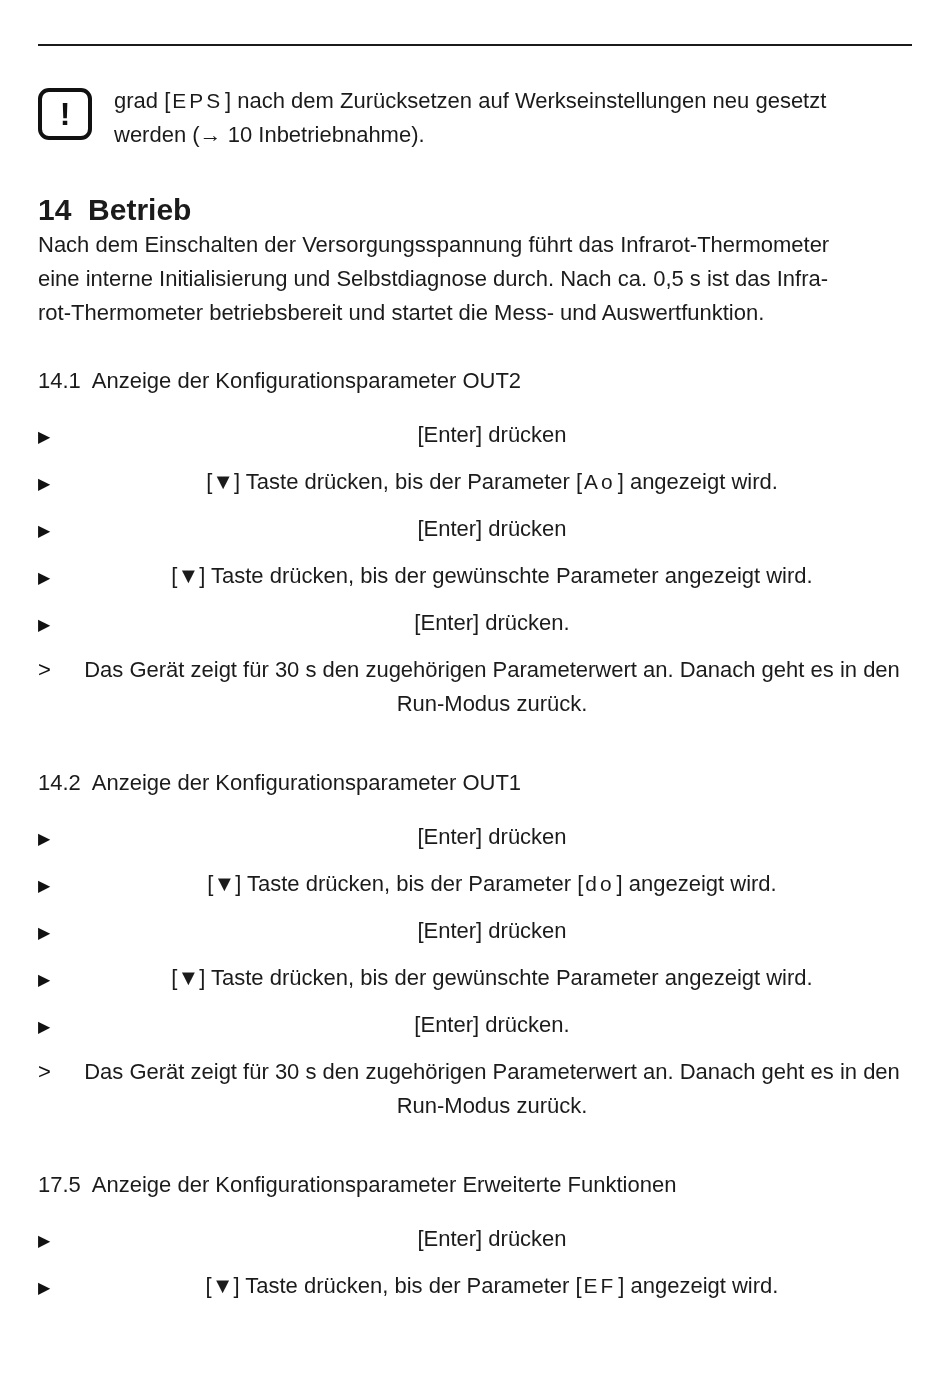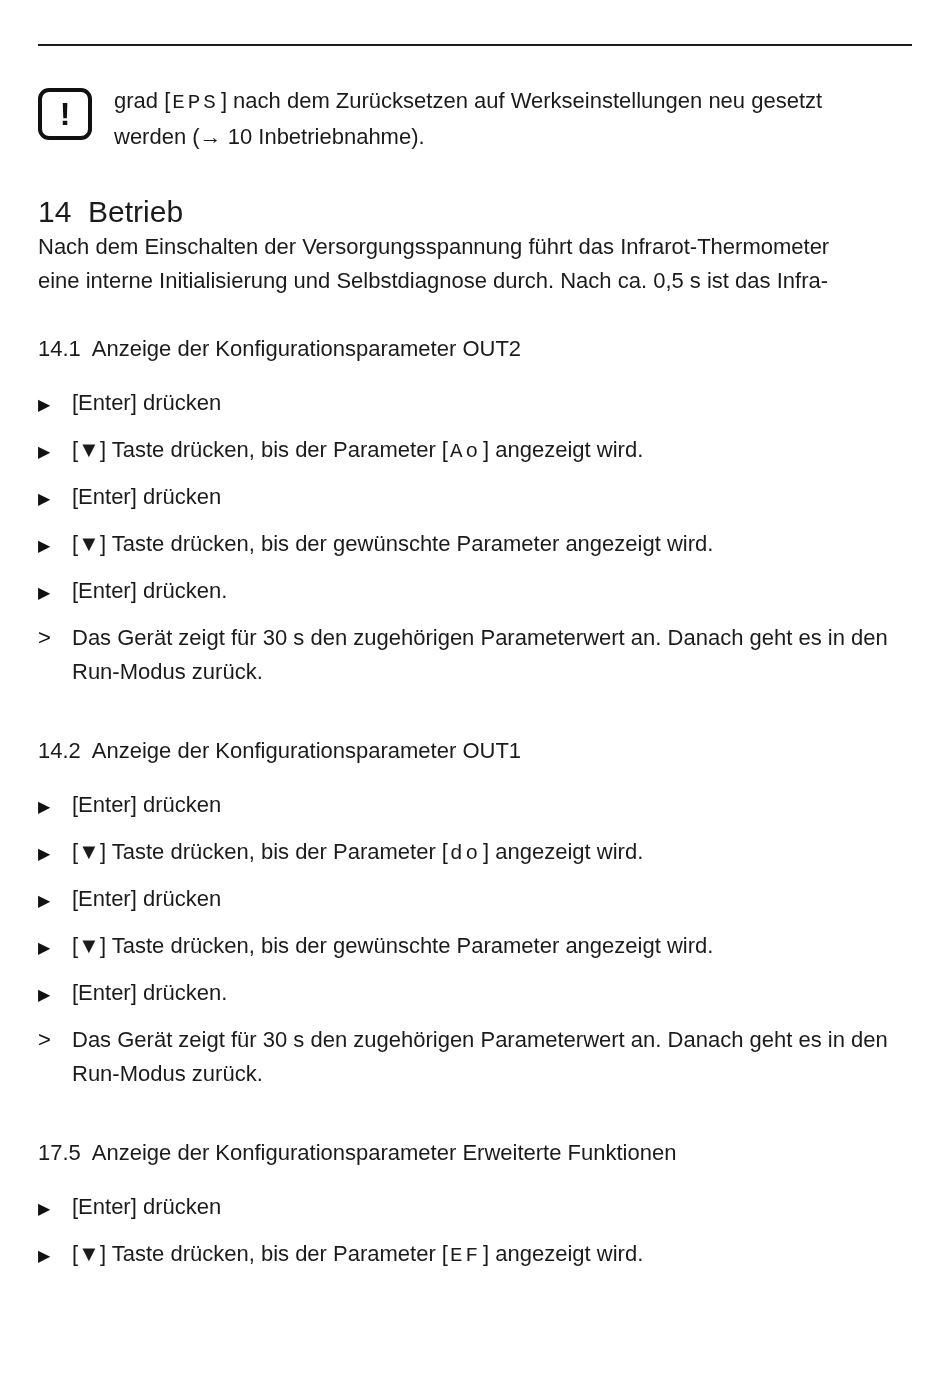--- a/index.html
+++ b/index.html
@@ -14,32 +14,32 @@
   .rule{border:none;border-top:2px solid #1b1b1b;margin:0;width:100%;}
   .note{display:flex;gap:22px;margin-top:38px;}
   .note-icon{
     flex:0 0 auto;width:46px;height:44px;margin-top:4px;
     border:4px solid #111;border-radius:11px;
     display:flex;align-items:center;justify-content:center;
     font-weight:bold;font-size:32px;line-height:1;color:#111;
   }
   .note-text{flex:1;}
   .lcd{
-    font-family:Liberation Mono, monospace;
+    font-family:Liberation Sans, sans-serif;
     letter-spacing:3px;font-size:0.95em;padding:0 2px;
   }
-  .h1{font-size:30px;font-weight:normal;line-height:36px;margin:40px 0 0 0;white-space:pre-wrap;}
+  .h1{font-size:30px;font-weight:bold;line-height:36px;margin:40px 0 0 0;white-space:pre-wrap;}
   .intro{}
   .h2{font-size:22px;font-weight:normal;margin:34px 0 0 0;white-space:pre-wrap;}
   .steps{margin-top:20px;}
   .step{display:flex;margin-bottom:11px;}
   .marker{flex:0 0 34px;color:#111;}
   .marker.tri{font-size:16px;padding-top:2px;}
   .marker.gt{font-size:22px;}
-  .stext{flex:1;}
+  .stext{flex:1;text-align:center;}
 </style>
 </head>
 <body>
 
 <div class="page">
 
   <hr class="rule">
 
   <div class="note">
     <div class="note-icon">!</div>
@@ -47,20 +47,21 @@
       <div><span>grad [</span><span class="lcd">EPS</span><span>] nach dem Zurücksetzen auf Werkseinstellungen neu gesetzt</span></div>
       <div>werden (→ 10 Inbetriebnahme).</div>
     </div>
   </div>
 
   <div class="h1">14  Betrieb</div>
 
   <div class="intro">
     <div>Nach dem Einschalten der Versorgungsspannung führt das Infrarot-Thermometer</div>
     <div>eine interne Initialisierung und Selbstdiagnose durch. Nach ca. 0,5 s ist das Infra-</div>
+    <div>rot-Thermometer betriebsbereit und startet die Mess- und Auswertfunktion.</div>
   </div>
 
   <div class="h2">14.1  Anzeige der Konfigurationsparameter OUT2</div>
   <div class="steps">
     <div class="step">
       <span class="marker tri">▶</span>
       <span class="stext">[Enter] drücken</span>
     </div>
     <div class="step">
       <span class="marker tri">▶</span>

